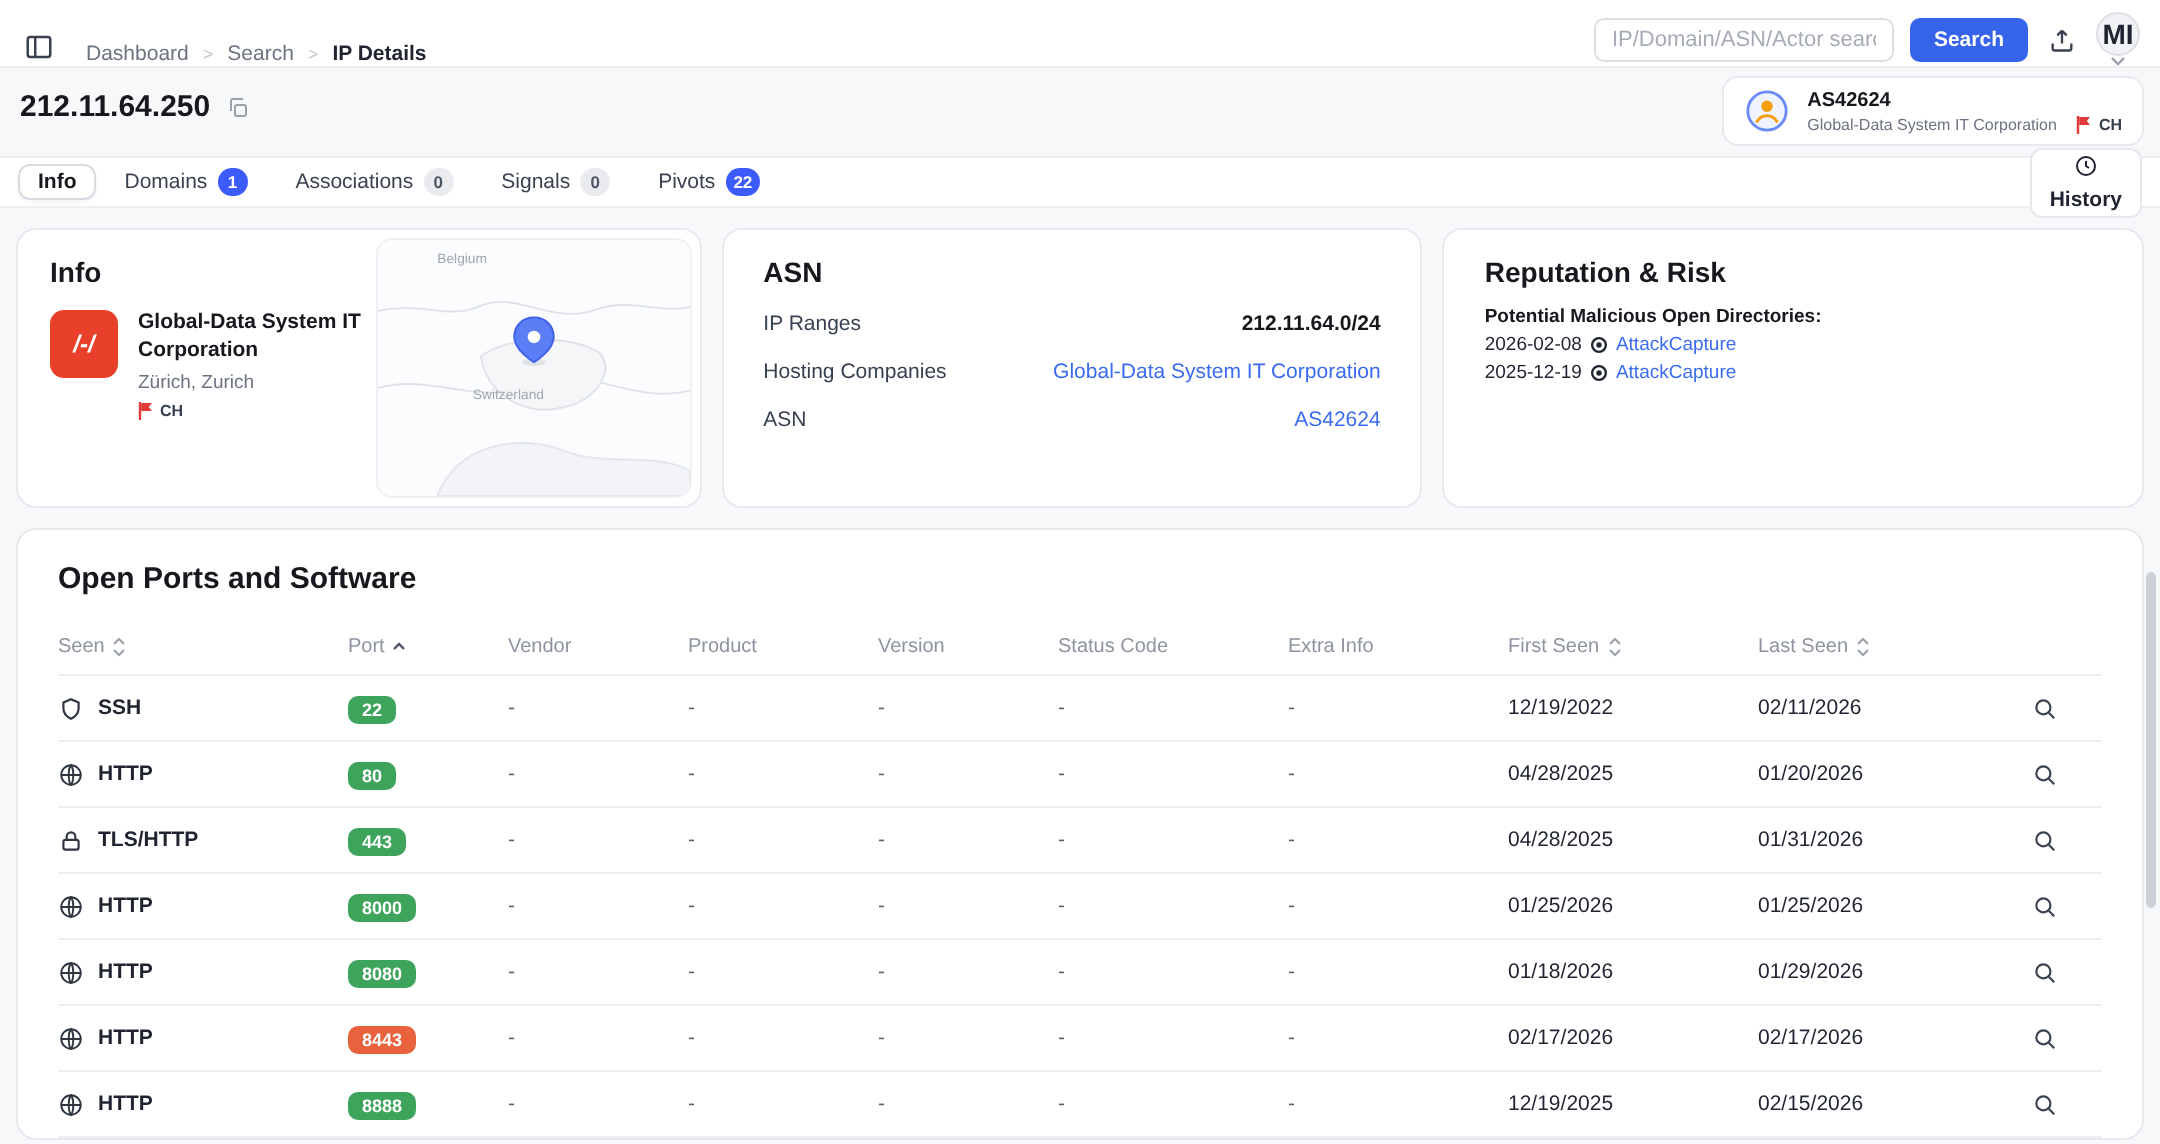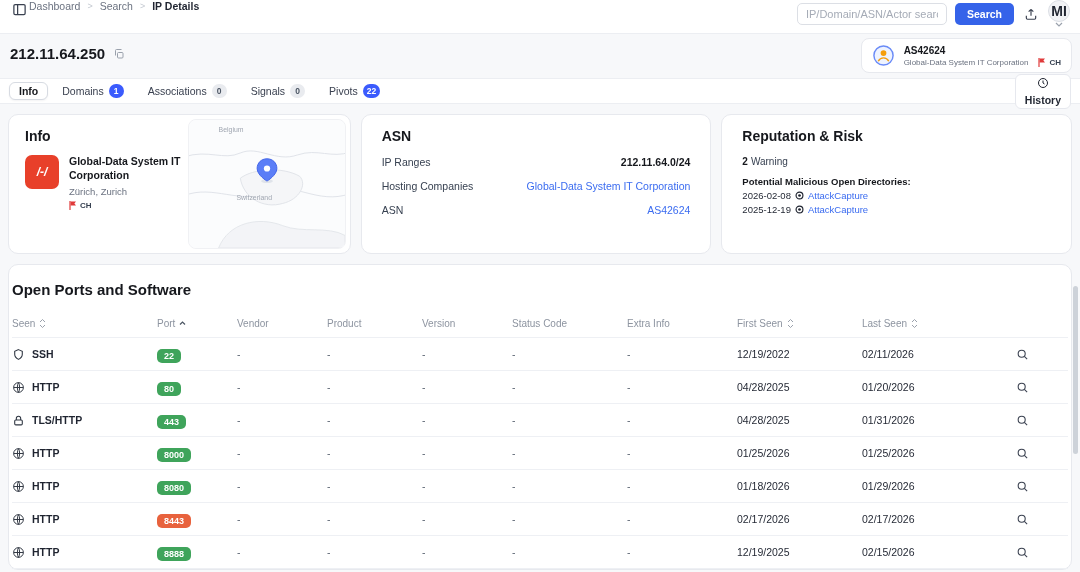--- a/index.html
+++ b/index.html
@@ -1,20 +1,20 @@
 <!DOCTYPE html>
 <html><head>
 <meta charset="utf-8">
 <style>
   * { margin:0; padding:0; box-sizing:border-box; }
   body { font-family:"Liberation Sans","DejaVu Sans",sans-serif; background:#e9eaee; }
   .app { position:relative; width:1080px; height:572px; overflow:hidden; background:#f7f8fa; }
 
   
-  .topbar { display:flex; align-items:flex-start; height:34px; background:#fff; border-bottom:1px solid #eceef2; padding:0 10px; gap:0; }
+  .topbar { display:flex; align-items:flex-end; height:34px; background:#fff; border-bottom:1px solid #eceef2; padding:0 10px; gap:14px; }
   .icon-btn { background:none; border:none; display:flex; align-items:center; justify-content:center; cursor:pointer; padding:2px; }
   .breadcrumb { display:flex; align-items:center; gap:7px; font-size:10.5px; color:#6b7280; }
   .breadcrumb .sep { color:#c3c8d0; font-size:9px; }
   .breadcrumb .current { color:#1f2430; font-weight:600; }
   .topbar-right { margin-left:auto; display:flex; align-items:center; gap:8px; }
   .search-input { width:150px; height:22px; border:1px solid #dcdfe5; border-radius:5px; font-size:11px; padding:0 8px; color:#374151; background:#fff; font-family:inherit; }
   .search-input::placeholder { color:#a5abb6; }
   .search-btn { height:22px; padding:0 12px; background:#3563e9; color:#fff; font-size:10.5px; border:none; border-radius:5px; font-weight:600; cursor:pointer; font-family:inherit; }
   .avatar-wrap { display:flex; flex-direction:column; align-items:center; }
   .avatar { width:22px; height:22px; border-radius:50%; background:#f1f2f5; border:1px solid #dcdfe5; display:flex; align-items:center; justify-content:center; font-size:14px; font-weight:700; color:#1f2430; cursor:pointer; }
@@ -56,21 +56,21 @@
   .kv-value { color:#16181d; font-weight:700; }
   .kv-value.link { color:#3b6cf0; font-weight:400; cursor:pointer; }
 
   .risk-line { margin-top:12px; font-size:10px; color:#374151; }
   .risk-line b { color:#16181d; font-weight:700; margin-right:3px; }
   .rep-section-title { margin-top:9px; font-size:9.5px; font-weight:700; color:#16181d; }
   .rep-entry { display:flex; align-items:center; gap:4px; font-size:9.5px; color:#1f2430; margin-top:3px; }
   .rep-entry .link { color:#3b6cf0; cursor:pointer; }
 
   
-  .ports-card { margin:10px 8px 12px; background:#fff; border:1px solid #e7e9ee; border-radius:10px; padding:16px 3px 0; }
+  .ports-card { margin:10px 8px 12px; background:#fff; border:1px solid #e7e9ee; border-radius:10px; padding:16px 20px 0; }
   .ports-title { font-size:15px; font-weight:700; color:#16181d; margin-bottom:12px; }
   .thead, .trow { display:grid; grid-template-columns:145px 80px 90px 95px 90px 115px 110px 125px 115px 1fr; align-items:center; }
   .thead { height:28px; border-bottom:1px solid #eef0f4; }
   .th { font-size:10px; color:#8d94a0; display:flex; align-items:center; gap:4px; cursor:pointer; }
   .trow { height:33px; border-bottom:1px solid #eef0f4; }
   .cell-name { display:flex; align-items:center; gap:7px; font-size:10.5px; font-weight:600; color:#1f2430; }
   .pbadge { display:inline-flex; align-items:center; justify-content:center; min-width:18px; padding:2px 7px; border-radius:5px; color:#fff; font-size:9px; font-weight:700; }
   .pbadge.green { background:#3fa45b; }
   .pbadge.orange { background:#e8623d; }
   .cell-dash { font-size:10.5px; color:#5b6472; }
@@ -246,23 +246,20 @@
           </div>
           <div class="kv-row">
             <span class="kv-label">ASN</span>
             <span class="kv-value link">AS42624</span>
           </div>
         </div>
     </div>
 
     <div class="card rep">
       <div class="card-title">Reputation &amp; Risk</div>
-      <div class="risk-line">
-        <b>2</b><span>Warning</span>
-      </div>
       <div class="rep-section-title">Potential Malicious Open Directories:</div>
       <div>
           <div class="rep-entry">
             <span class="rep-date">2026-02-08</span>
             <span class="icon-wrap">
               <svg width="9" height="9" viewBox="0 0 10 10">
                 <circle cx="5" cy="5" r="3.8" fill="none" stroke="#1f2430" stroke-width="1.3"></circle>
                 <circle cx="5" cy="5" r="1.5" fill="#1f2430"></circle>
               </svg>
             </span>

